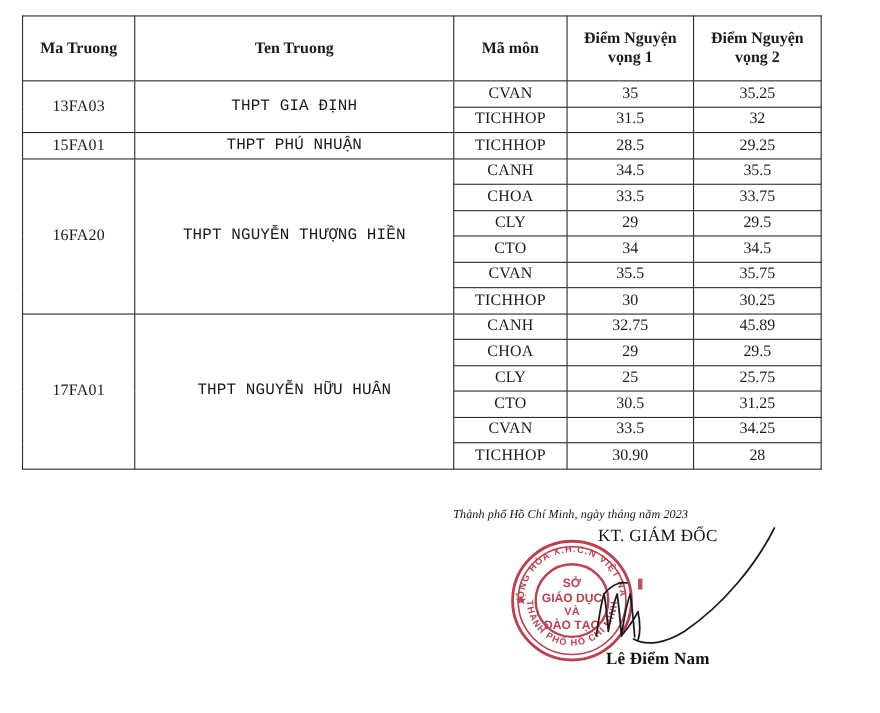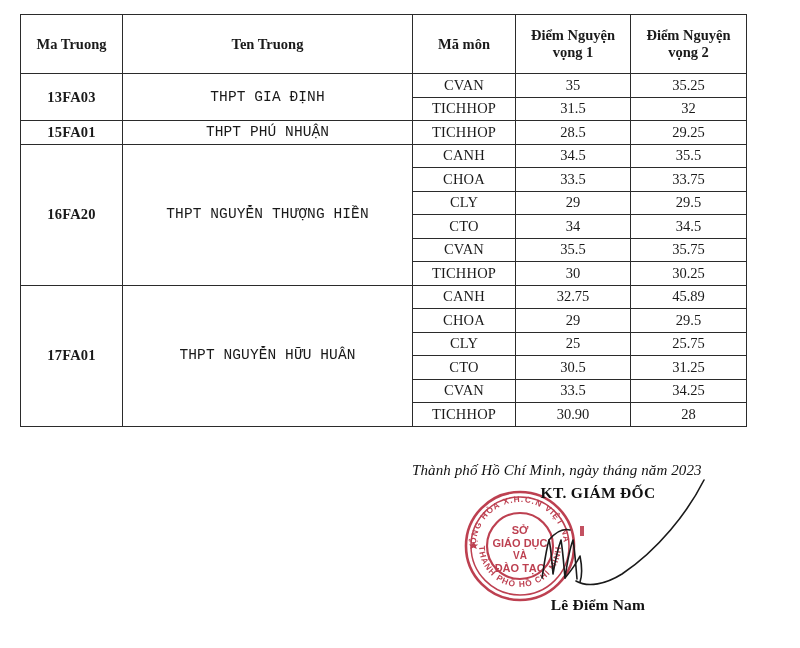--- a/index.html
+++ b/index.html
@@ -49,21 +49,20 @@
   }
   col.c-code    { width: 102px; }
   col.c-name    { width: 290px; }
   col.c-subject { width: 103px; }
   col.c-nv1     { width: 115px; }
   col.c-nv2     { width: 116px; }
 
   td.code {
     font-size: 15px;
     letter-spacing: .2px;
-    font-weight: bold;
   }
   td.name {
     text-align: left;
     padding-left: 8px;
     font-size: 15.5px;
     letter-spacing: .1px;
     white-space: nowrap;
     font-family: Liberation Mono, monospace;
   }
   td.subject {
@@ -80,28 +79,28 @@
   
   .sign-block {
     position: absolute;
     left: 408px;
     top: 462px;
     width: 380px;
     text-align: center;
   }
   .place-date {
     font-style: italic;
-    font-size: 15px;
+    font-size: 11px;
     white-space: nowrap;
     letter-spacing: .1px;
     text-align: left;
     padding-left: 4px;
   }
   .kt-line, .pho-line {
-    font-weight: bold;
+    font-weight: normal;
     font-size: 15.5px;
     letter-spacing: .3px;
     position: relative;
     z-index: 4;
   }
   .kt-line { margin-top: 5px; }
   .pho-line { margin-top: 2px; }
   .signer-name {
     font-weight: bold;
     font-size: 15.5px;

